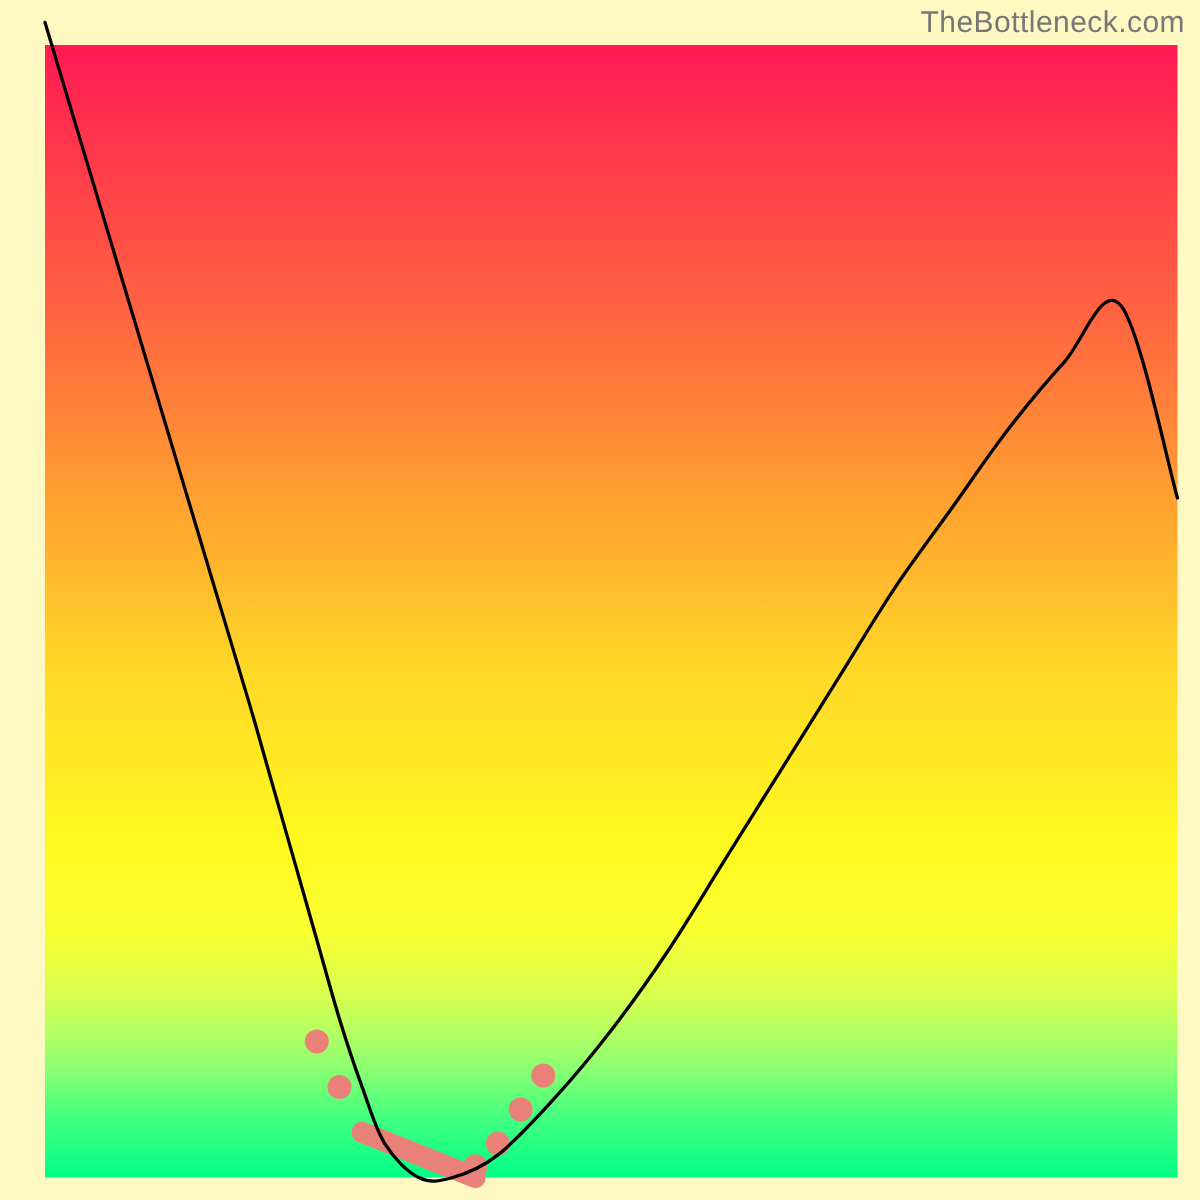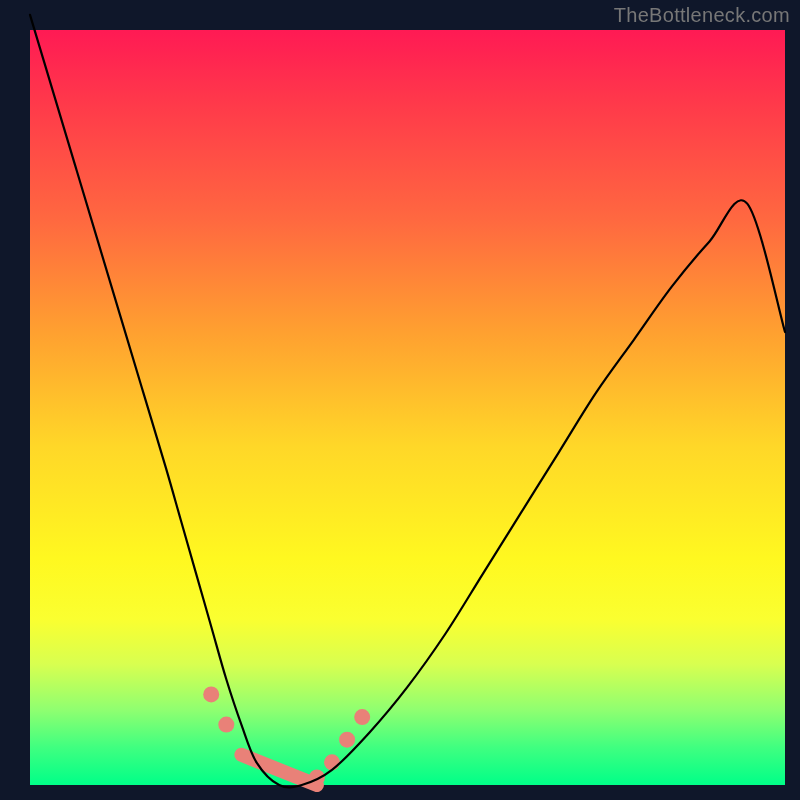--- a/index.html
+++ b/index.html
@@ -10,21 +10,21 @@
     background: #000;
     overflow: hidden;
     font-family: Arial, Helvetica, sans-serif;
   }
   .frame {
     position: absolute;
     left: 0;
     top: 0;
     width: 800px;
     height: 800px;
-    background: #0f172a;
+    background: #fef9c3;
   }
   .plot-area {
     position: absolute;
     left: 30px;
     top: 30px;
     width: 755px;
     height: 755px;
     
     background: linear-gradient(
       to bottom,

